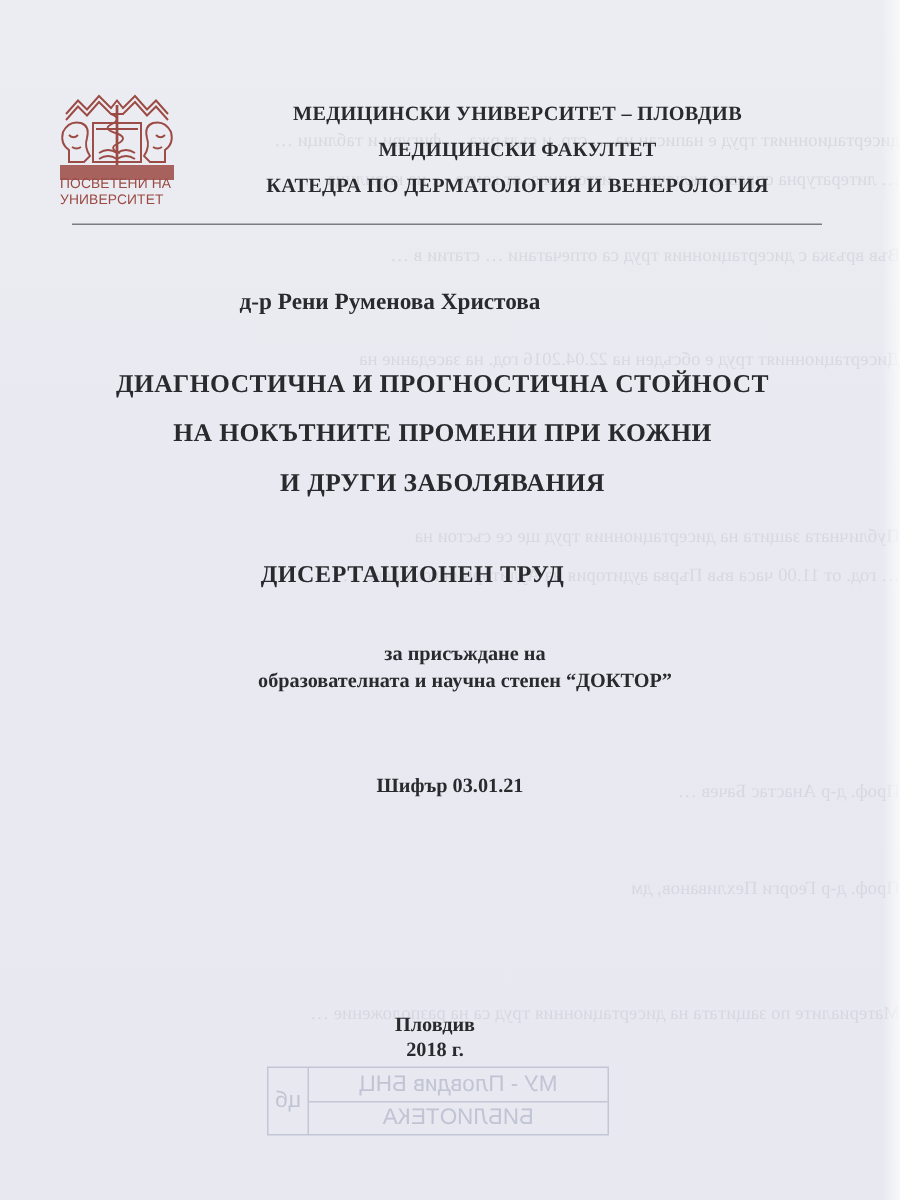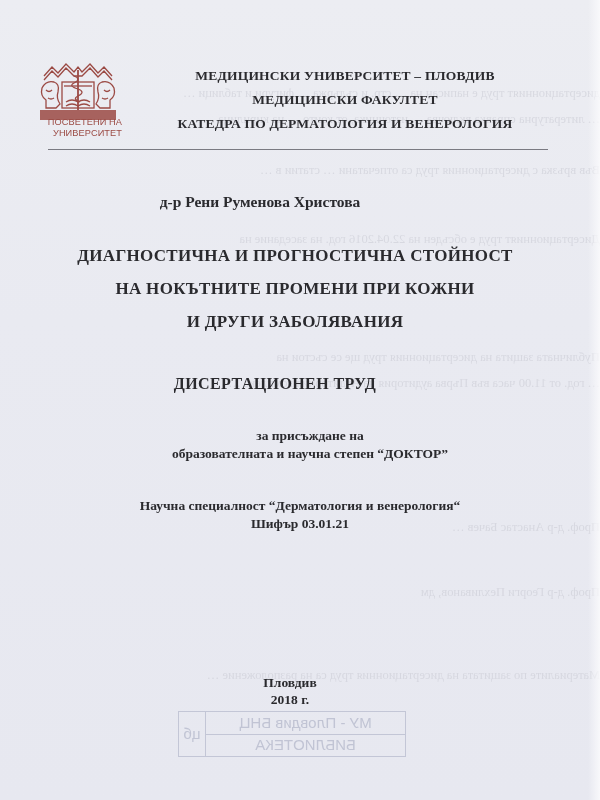--- a/index.html
+++ b/index.html
@@ -47,21 +47,21 @@
     }
     .logo-text {
       position: absolute;
       left: 40px;
       top: 117px;
       width: 82px;
       font-family: "Liberation Sans", sans-serif;
       font-size: 9.2px;
       line-height: 11px;
       color: #9b4a44;
-      text-align: right;
+      text-align: left;
       letter-spacing: 0.1px;
     }
     .rule {
       position: absolute;
       left: 48px;
       top: 149px;
       width: 500px;
       height: 1px;
       background: #7a7a82;
     }
@@ -178,21 +178,20 @@
 
   <div class="line title" style="top:246px; left:-5px;">ДИАГНОСТИЧНА И ПРОГНОСТИЧНА СТОЙНОСТ</div>
   <div class="line title" style="top:279px; left:-5px;">НА НОКЪТНИТЕ ПРОМЕНИ ПРИ КОЖНИ</div>
   <div class="line title" style="top:312px; left:-5px;">И ДРУГИ ЗАБОЛЯВАНИЯ</div>
 
   <div class="line dtype" style="top:375px; left:-25px;">ДИСЕРТАЦИОНЕН ТРУД</div>
 
   <div class="line sub" style="top:428px; left:10px;">за присъждане на</div>
   <div class="line sub" style="top:446px; left:10px;">образователната и научна степен “ДОКТОР”</div>
 
-  <div class="line sub" style="top:498px; left:0px;">Научна специалност “Дерматология и венерология“</div>
   <div class="line sub" style="top:516px; left:0px;">Шифър 03.01.21</div>
 
 
   <div class="line sub" style="top:675px; left:-10px;">Пловдив</div>
   <div class="line sub" style="top:692px; left:-10px;">2018 г.</div>
 
   <div class="stamp">
     <div class="row1">МУ - Пловдив БНЦ</div>
     <div class="row2">БИБЛИОТЕКА</div>
     <div class="cell-left">цб</div>

